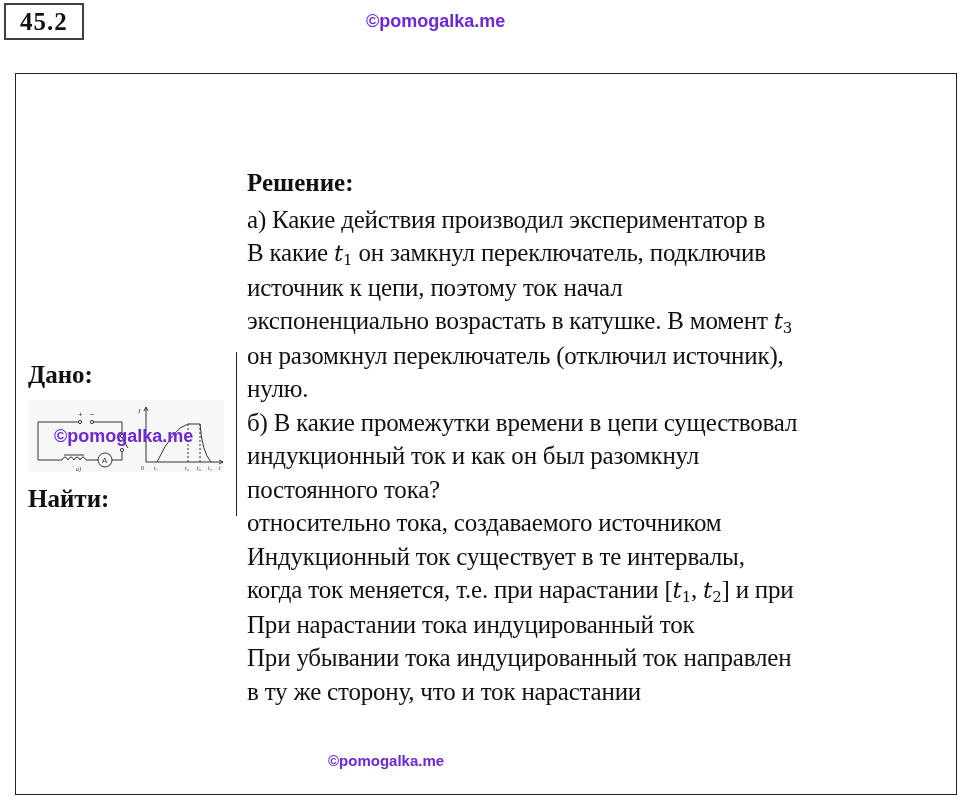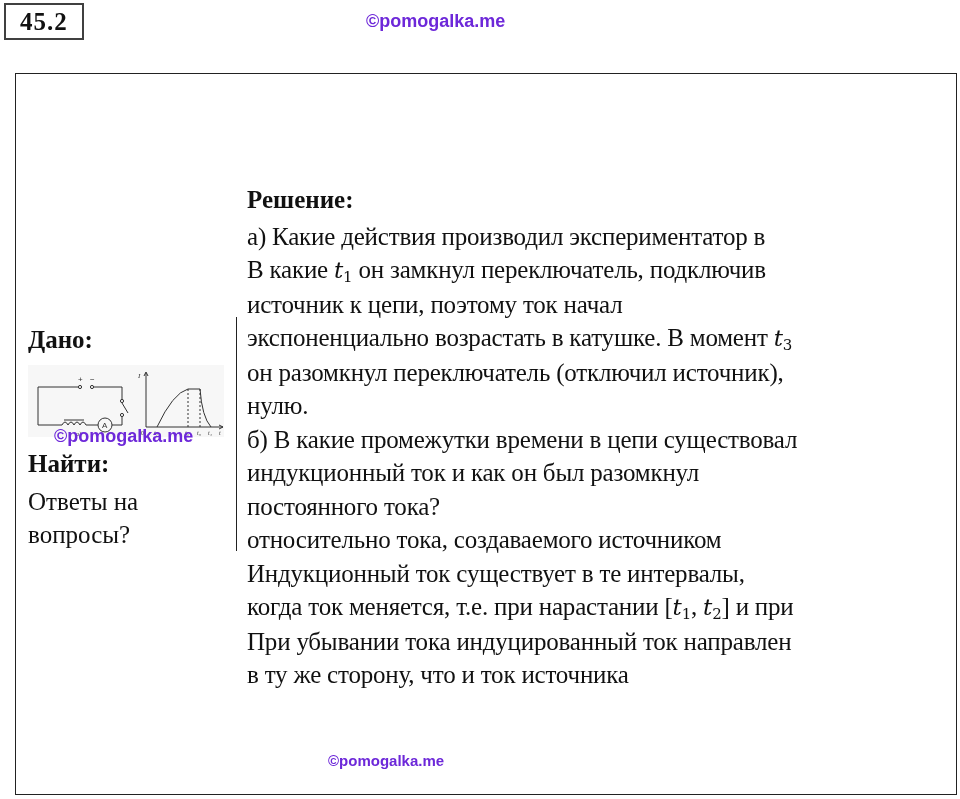--- a/index.html
+++ b/index.html
@@ -150,41 +150,38 @@
         <text x="113" y="70" font-size="6" fill="#333" font-family="Liberation Serif, serif">0</text>
         <text x="126" y="70" font-size="6" fill="#333" font-family="Liberation Serif, serif" font-style="italic">t₁</text>
         <text x="157" y="70" font-size="6" fill="#333" font-family="Liberation Serif, serif" font-style="italic">t₂</text>
         <text x="169" y="70" font-size="6" fill="#333" font-family="Liberation Serif, serif" font-style="italic">t₃</text>
         <text x="180" y="70" font-size="6" fill="#333" font-family="Liberation Serif, serif" font-style="italic">t₄</text>
         <text x="191" y="70" font-size="6" fill="#333" font-family="Liberation Serif, serif" font-style="italic">t</text>
       </svg>
     </div>
 
     <h2 class="heading find-heading">Найти:</h2>
-    <div class="find-text">
-      <div>Ответы на</div>
-      <div>вопросы?</div>
-    </div>
   </div>
 
   <div class="col-solution">
     <h2 class="heading">Решение:</h2>
     <div class="sol-body" id="sol-body">
         <span class="sol-line"><span>а) Какие действия производил экспериментатор в</span></span>
         <span class="sol-line"><span>В какие </span><span class="math"><span>t</span><sub>1</sub></span><span> он замкнул переключатель, подключив</span></span>
         <span class="sol-line"><span>источник к цепи, поэтому ток начал</span></span>
         <span class="sol-line"><span>экспоненциально возрастать в катушке. В момент </span><span class="math"><span>t</span><sub>3</sub></span></span>
         <span class="sol-line"><span>он разомкнул переключатель (отключил источник),</span></span>
         <span class="sol-line"><span>нулю.</span></span>
         <span class="sol-line"><span>б) В какие промежутки времени в цепи существовал</span></span>
         <span class="sol-line"><span>индукционный ток и как он был разомкнул</span></span>
         <span class="sol-line"><span>постоянного тока?</span></span>
         <span class="sol-line"><span>относительно тока, создаваемого источником</span></span>
         <span class="sol-line"><span>Индукционный ток существует в те интервалы,</span></span>
         <span class="sol-line"><span>когда ток меняется, т.е. при нарастании [</span><span class="math"><span>t</span><sub>1</sub></span><span>, </span><span class="math"><span>t</span><sub>2</sub></span><span>] и при</span></span>
+        <span class="sol-line"><span>При нарастании тока индуцированный ток</span></span>
         <span class="sol-line"><span>При убывании тока индуцированный ток направлен</span></span>
-        <span class="sol-line"><span>в ту же сторону, что и ток источника</span></span>
+        <span class="sol-line"><span>в ту же сторону, что и ток нарастании</span></span>
       </div>
   </div>
 </div>
 
 <div class="watermark wm-left">©pomogalka.me</div>
 <div class="watermark wm-bottom">©pomogalka.me</div>
 
 </body></html>

